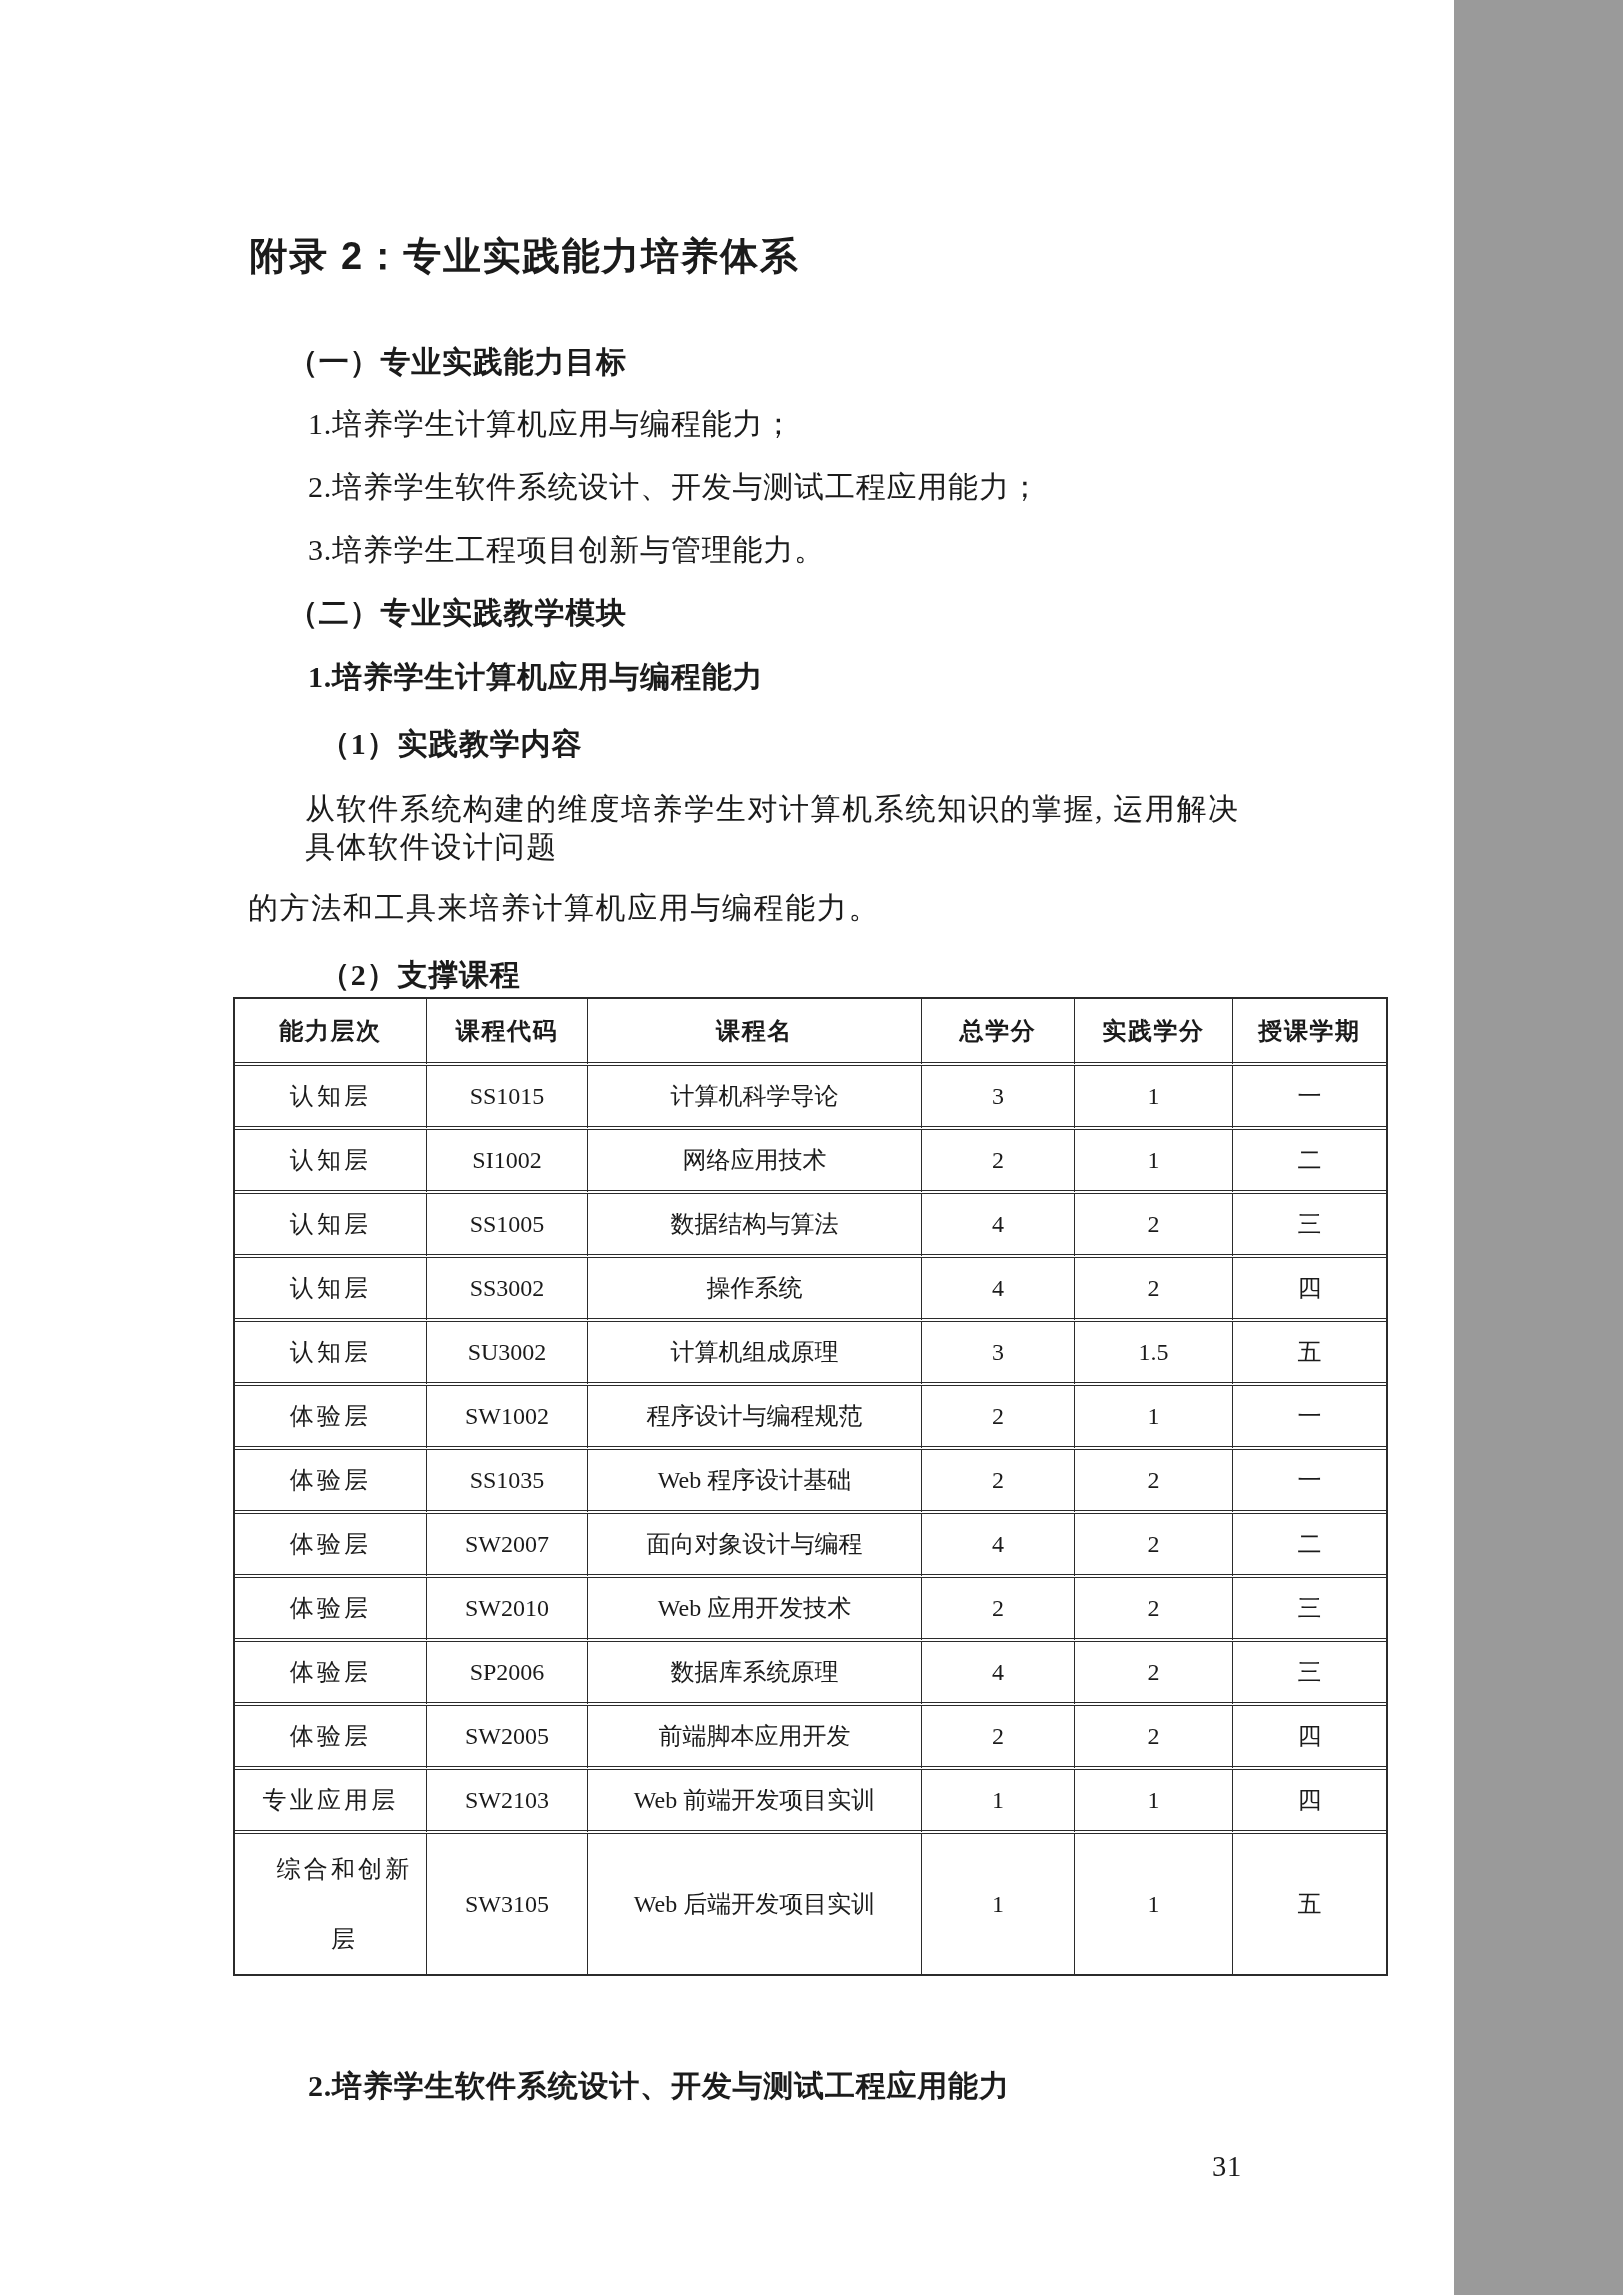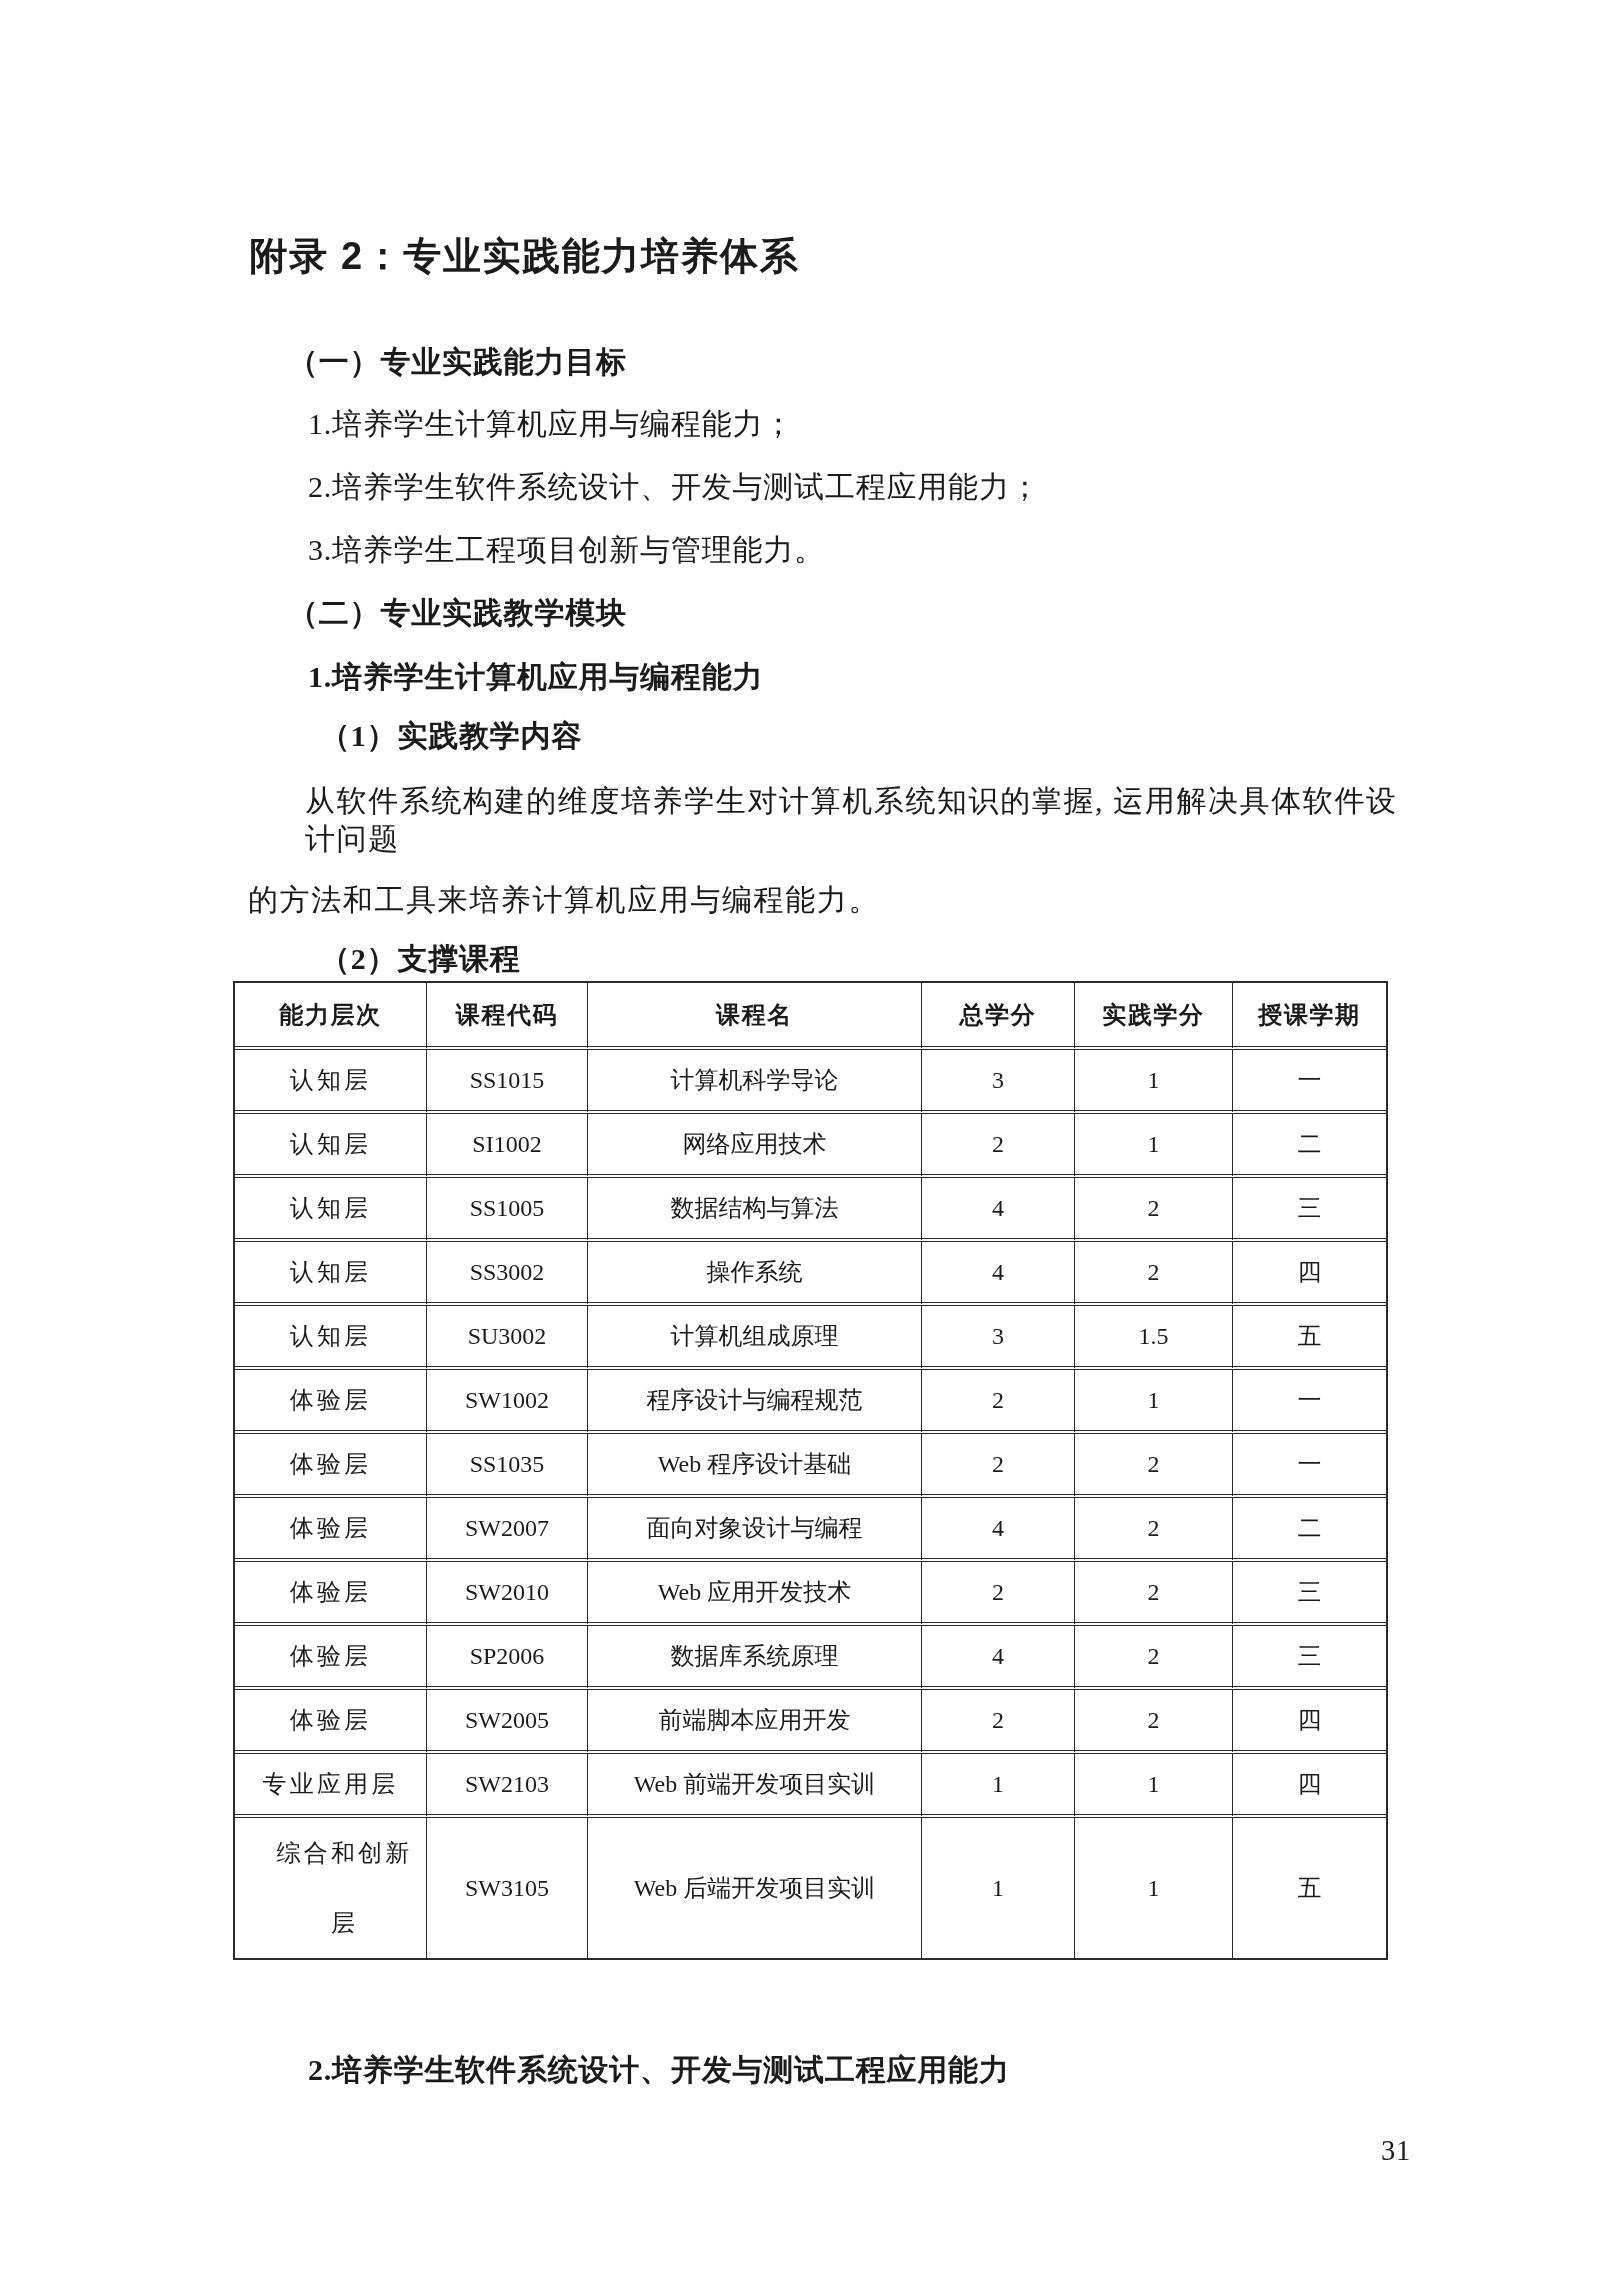--- a/index.html
+++ b/index.html
@@ -1,18 +1,18 @@
 <!DOCTYPE html>
 <html style="font-size:12.7px"><head>
 <meta charset="utf-8">
 <style>
   html,body{margin:0;padding:0;background:#9a9a9a;}
   .page{
     position:relative;
-    width:1623px;height:2295px;
+    width:1454px;height:2295px;
     background:#ffffff;
     box-sizing:border-box;
     padding:0 212px 0 248px;
     color:#1b1b1b;
     font-family:"Liberation Serif","DejaVu Serif",serif;
     overflow:hidden;
   }
   .title{
     font-family:"Liberation Sans","DejaVu Sans",sans-serif;
     font-weight:700;
@@ -27,21 +27,21 @@
   .h2.s2{margin-top:25px;}
   .item{
     font-weight:400;font-size:30px;line-height:38px;
     margin:24px 0 0 60px;letter-spacing:0.8px;
   }
   .item.i2,.item.i3{margin-top:25px;}
   .h3{
     font-weight:700;font-size:30px;line-height:38px;
     margin:26px 0 0 60px;letter-spacing:0.8px;
   }
-  .h3.sub{margin-left:72px;margin-top:21px;}
+  .h3.sub{margin-left:72px;margin-top:29px;}
   .para{
     font-weight:400;font-size:30px;line-height:38px;
     margin:27px 0 0 0;letter-spacing:1.6px;
   }
   .para.l1{margin-left:57px;}
   .para.l2{margin-top:23px;margin-left:0;}
   table.courses{
     border-collapse:separate;border-spacing:0;
     table-layout:fixed;
     width:1150px;

